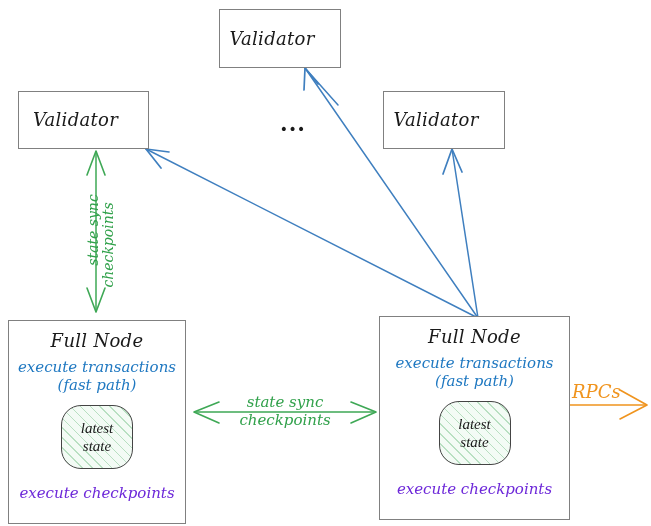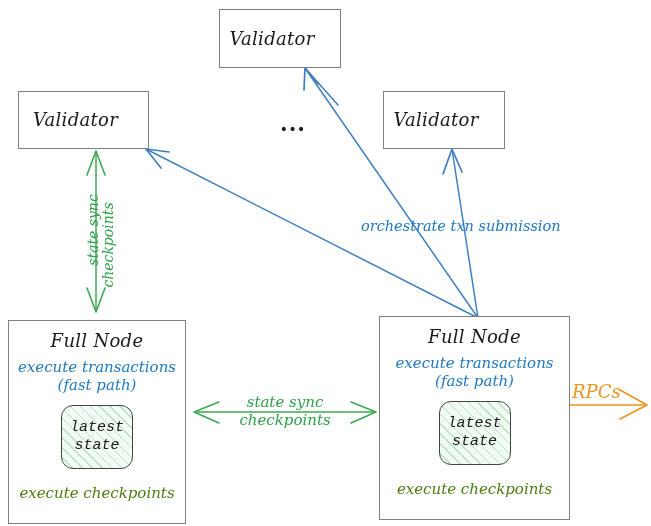--- a/index.html
+++ b/index.html
@@ -40,36 +40,36 @@
     font-style: italic;
     font-size: 15px;
     color: #1f78c1;
     text-align: center;
     line-height: 1.22;
   }
   .line-green {
     font-family: "DejaVu Serif", serif;
     font-style: italic;
     font-size: 15px;
-    color: #4d7c0f;
+    color: #6d28d9;
     text-align: center;
     line-height: 1.22;
   }
   .inner-state {
     box-sizing: border-box;
     border: 1.6px solid #444444;
-    border-radius: 12px;
+    border-radius: 20px;
     background-color: #f3fbf5;
     background-image: repeating-linear-gradient(
         45deg,
         rgba(49,161,75,0.30) 0px,
         rgba(49,161,75,0.30) 1px,
         rgba(0,0,0,0) 1px,
         rgba(0,0,0,0) 7px);
-    font-family: Liberation Mono, monospace;
+    font-family: Liberation Serif, serif;
     font-style: italic;
     font-size: 15px;
     color: #1a1a1a;
     text-align: center;
     line-height: 1.2;
     display: flex;
     flex-direction: column;
     align-items: center;
     justify-content: center;
   }
@@ -180,21 +180,20 @@
     <div class="node-title" style="margin-top:9px;">Full Node</div>
     <div class="line-blue" style="margin-top:7px;">execute transactions</div>
     <div class="line-blue">(fast path)</div>
     <div class="inner-state" style="width:72px; height:64px; margin:10px auto 0 auto;">
       <div>latest</div>
       <div>state</div>
     </div>
     <div class="line-green" style="margin-top:15px;">execute checkpoints</div>
   </div>
 
-  <div class="edge-label lbl-blue" style="left:361px; top:218px;">orchestrate txn submission</div>
 
   <div class="rot-label" style="left:48px; top:222px; width:90px;">state sync</div>
   <div class="rot-label" style="left:63px; top:237px; width:90px;">checkpoints</div>
 
   <div class="edge-label lbl-green" style="left:228px; top:393px; width:114px;">
     <div>state sync</div>
     <div>checkpoints</div>
   </div>
 
   <div class="edge-label lbl-orange" style="left:572px; top:381px;">RPCs</div>

